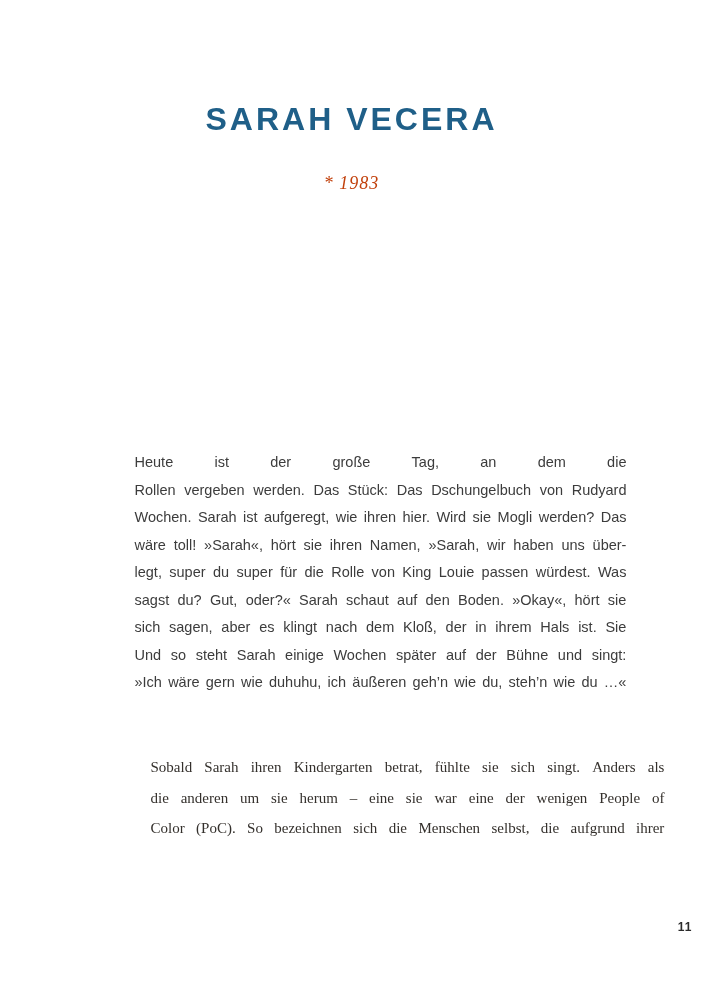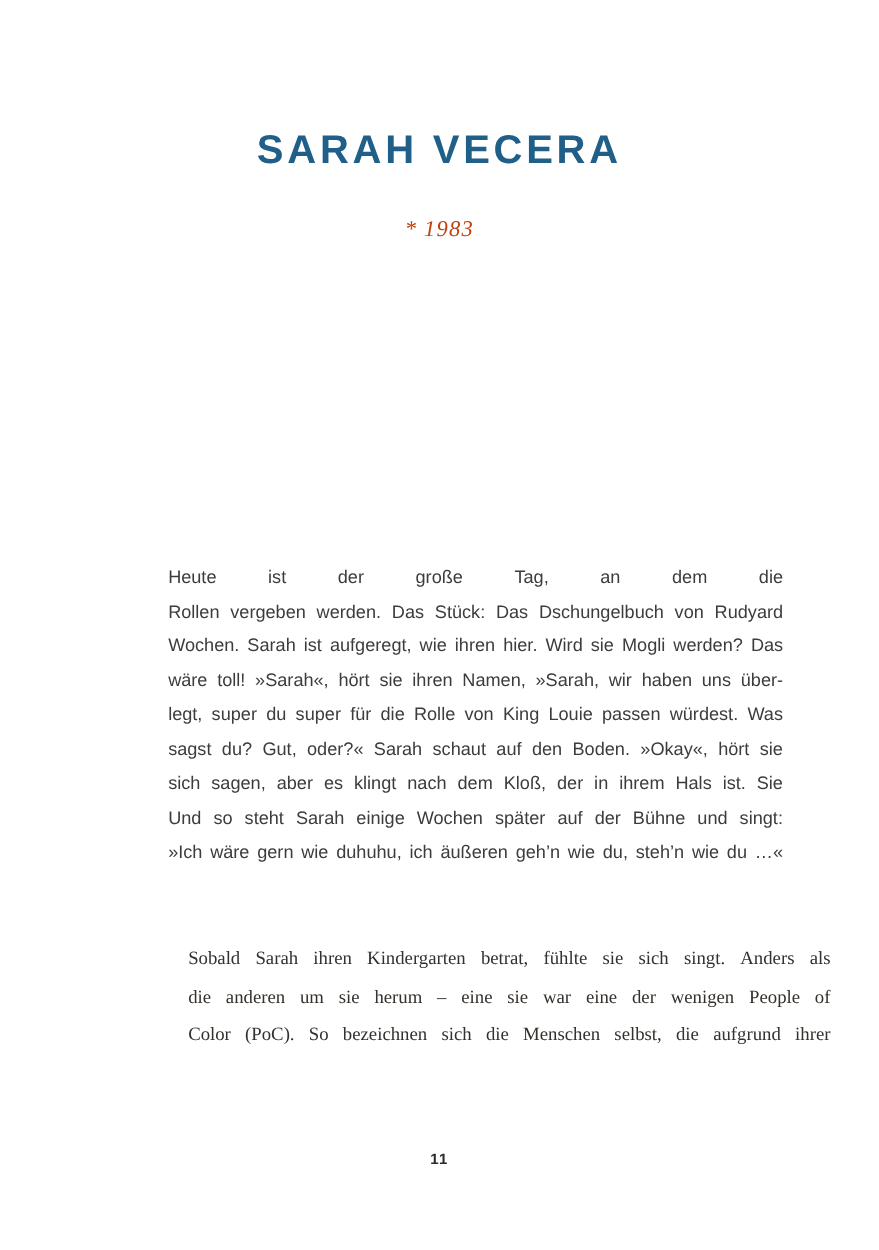--- a/index.html
+++ b/index.html
@@ -80,21 +80,21 @@
     font-weight: bold;
     font-size: 13px;
     letter-spacing: 2.2px;
     color: #262626;
   }
   .pagenum {
     position: absolute;
     top: 920px;
     left: 0;
     width: 100%;
-    text-align: center;
+    text-align: right;
     font-family: "Liberation Sans", sans-serif;
     font-weight: bold;
     font-size: 12px;
     letter-spacing: 1px;
     color: #2b2b2b;
   }
 </style>
 </head>
 <body>
 

